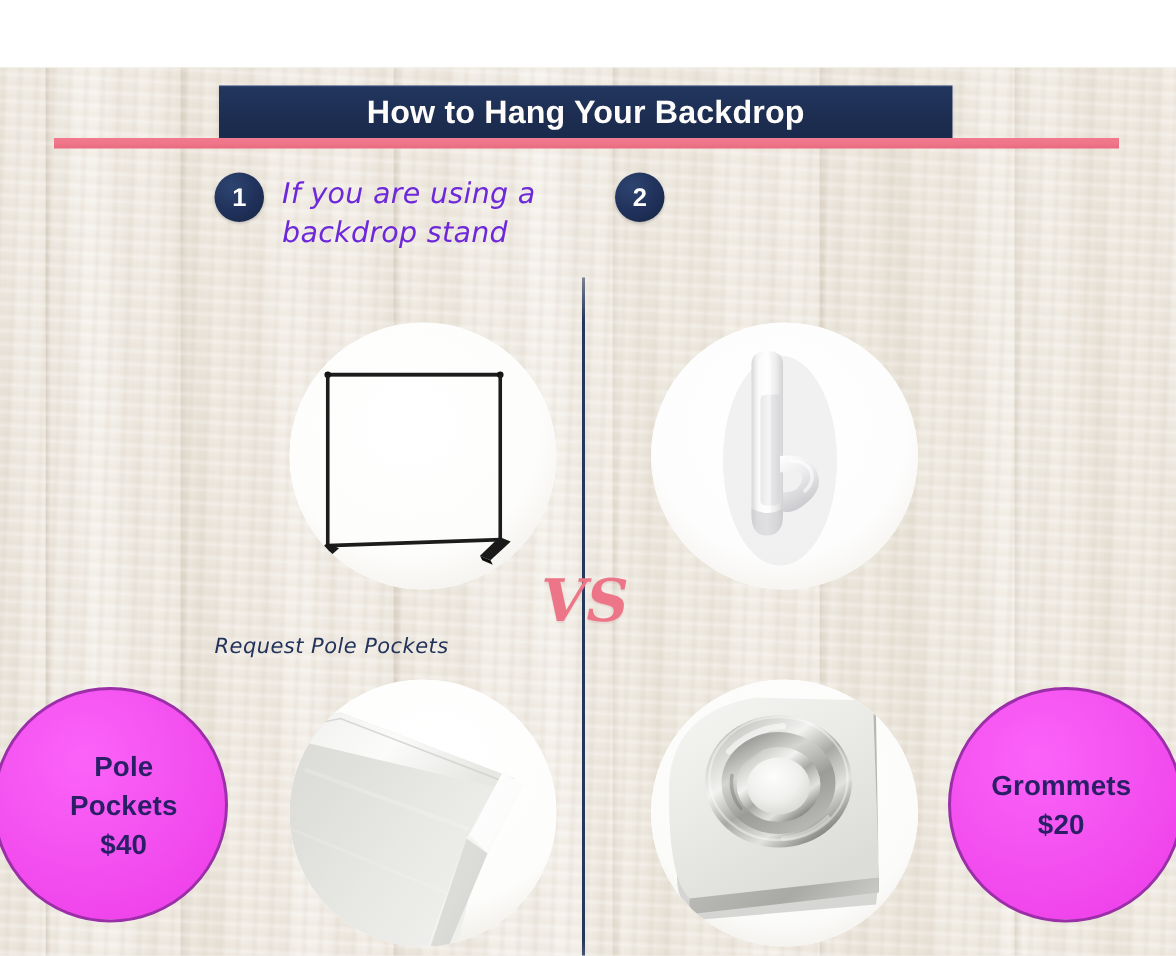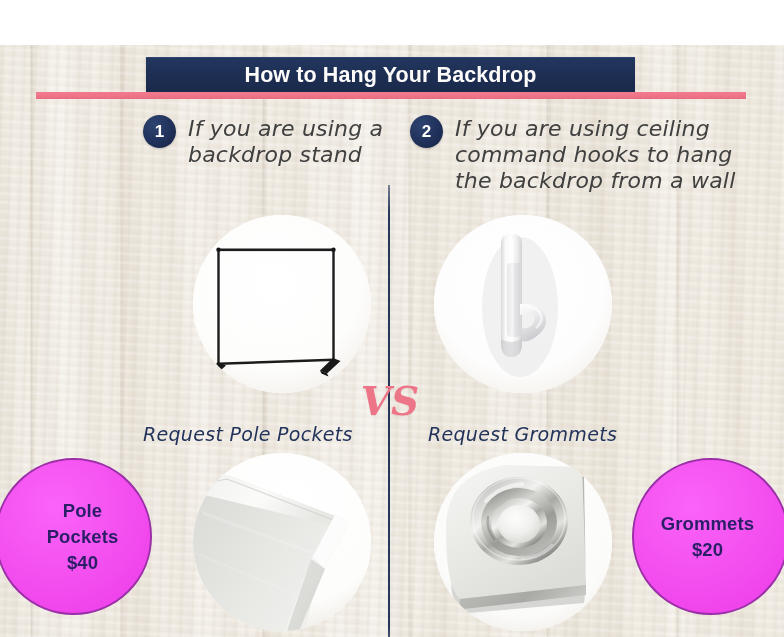--- a/index.html
+++ b/index.html
@@ -155,24 +155,24 @@
     font-family: "Liberation Sans", sans-serif;
     font-size: 17px;
     font-weight: 700;
     display: flex;
     align-items: center;
     justify-content: center;
     box-shadow: 0 1px 2px rgba(60,55,50,0.25);
   }
 
   .step-text {
-    color: #404040;
+    color: #6d28d9;
     font-family: "DejaVu Sans", sans-serif;
     font-style: italic;
-    font-size: 22px;
+    font-size: 19px;
     line-height: 26px;
     padding-top: 1px;
     white-space: pre-line;
     letter-spacing: 0.2px;
   }
 
   
   .photo-circle {
     position: absolute;
     border-radius: 50%;
@@ -201,21 +201,21 @@
     line-height: 46px;
     text-shadow: 0 1px 1px rgba(200,150,155,0.25);
   }
 
   
   .request-label {
     position: absolute;
     color: #22335a;
     font-family: "DejaVu Sans", sans-serif;
     font-style: italic;
-    font-size: 19px;
+    font-size: 14px;
     white-space: nowrap;
     letter-spacing: 0.3px;
   }
   .rl-left  { left: 143px; top: 378px; }
   .rl-right { left: 428px; top: 378px; }
 
   
   .price-bubble {
     position: absolute;
     border-radius: 50%;
@@ -256,23 +256,20 @@
   <div class="divider"></div>
 
   <div class="step step-1">
     <div class="badge">1</div>
     <div class="step-text">If you are using a
 backdrop stand</div>
   </div>
 
   <div class="step step-2">
     <div class="badge">2</div>
-    <div class="step-text">If you are using ceiling
-command hooks to hang
-the backdrop from a wall</div>
   </div>
 
   <div class="photo-circle pc-stand">
     <svg viewBox="0 0 178 178">
       <defs>
         <radialGradient id="gStandBg" cx="45%" cy="38%" r="68%">
           <stop offset="0%" stop-color="#ffffff"></stop>
           <stop offset="72%" stop-color="#fdfdfc"></stop>
           <stop offset="100%" stop-color="#f4f1ec"></stop>
         </radialGradient>
@@ -339,21 +336,20 @@
 
       <path d="M92 92 Q104 92 107 100 Q109 107 102 113" fill="none" stroke="#ffffff" stroke-width="2.4" opacity="0.6"></path>
 
       <path d="M67 128 Q67 142 77 142 Q88 142 88 128 L88 124 Q78 130 67 124 Z" fill="#c6c6ca" opacity="0.55"></path>
     </svg>
   </div>
 
   <div class="vs-text">VS</div>
 
   <div class="request-label rl-left">Request Pole Pockets</div>
-  <div class="request-label rl-right">Request Grommets</div>
 
   <div class="photo-circle pc-pocket">
     <svg viewBox="0 0 178 178">
       <defs>
         <radialGradient id="gPockBg" cx="55%" cy="30%" r="70%">
           <stop offset="0%" stop-color="#ffffff"></stop>
           <stop offset="78%" stop-color="#fdfdfc"></stop>
           <stop offset="100%" stop-color="#f2efe9"></stop>
         </radialGradient>
         <linearGradient id="gCloth" x1="0" y1="0" x2="1" y2="0.7">

